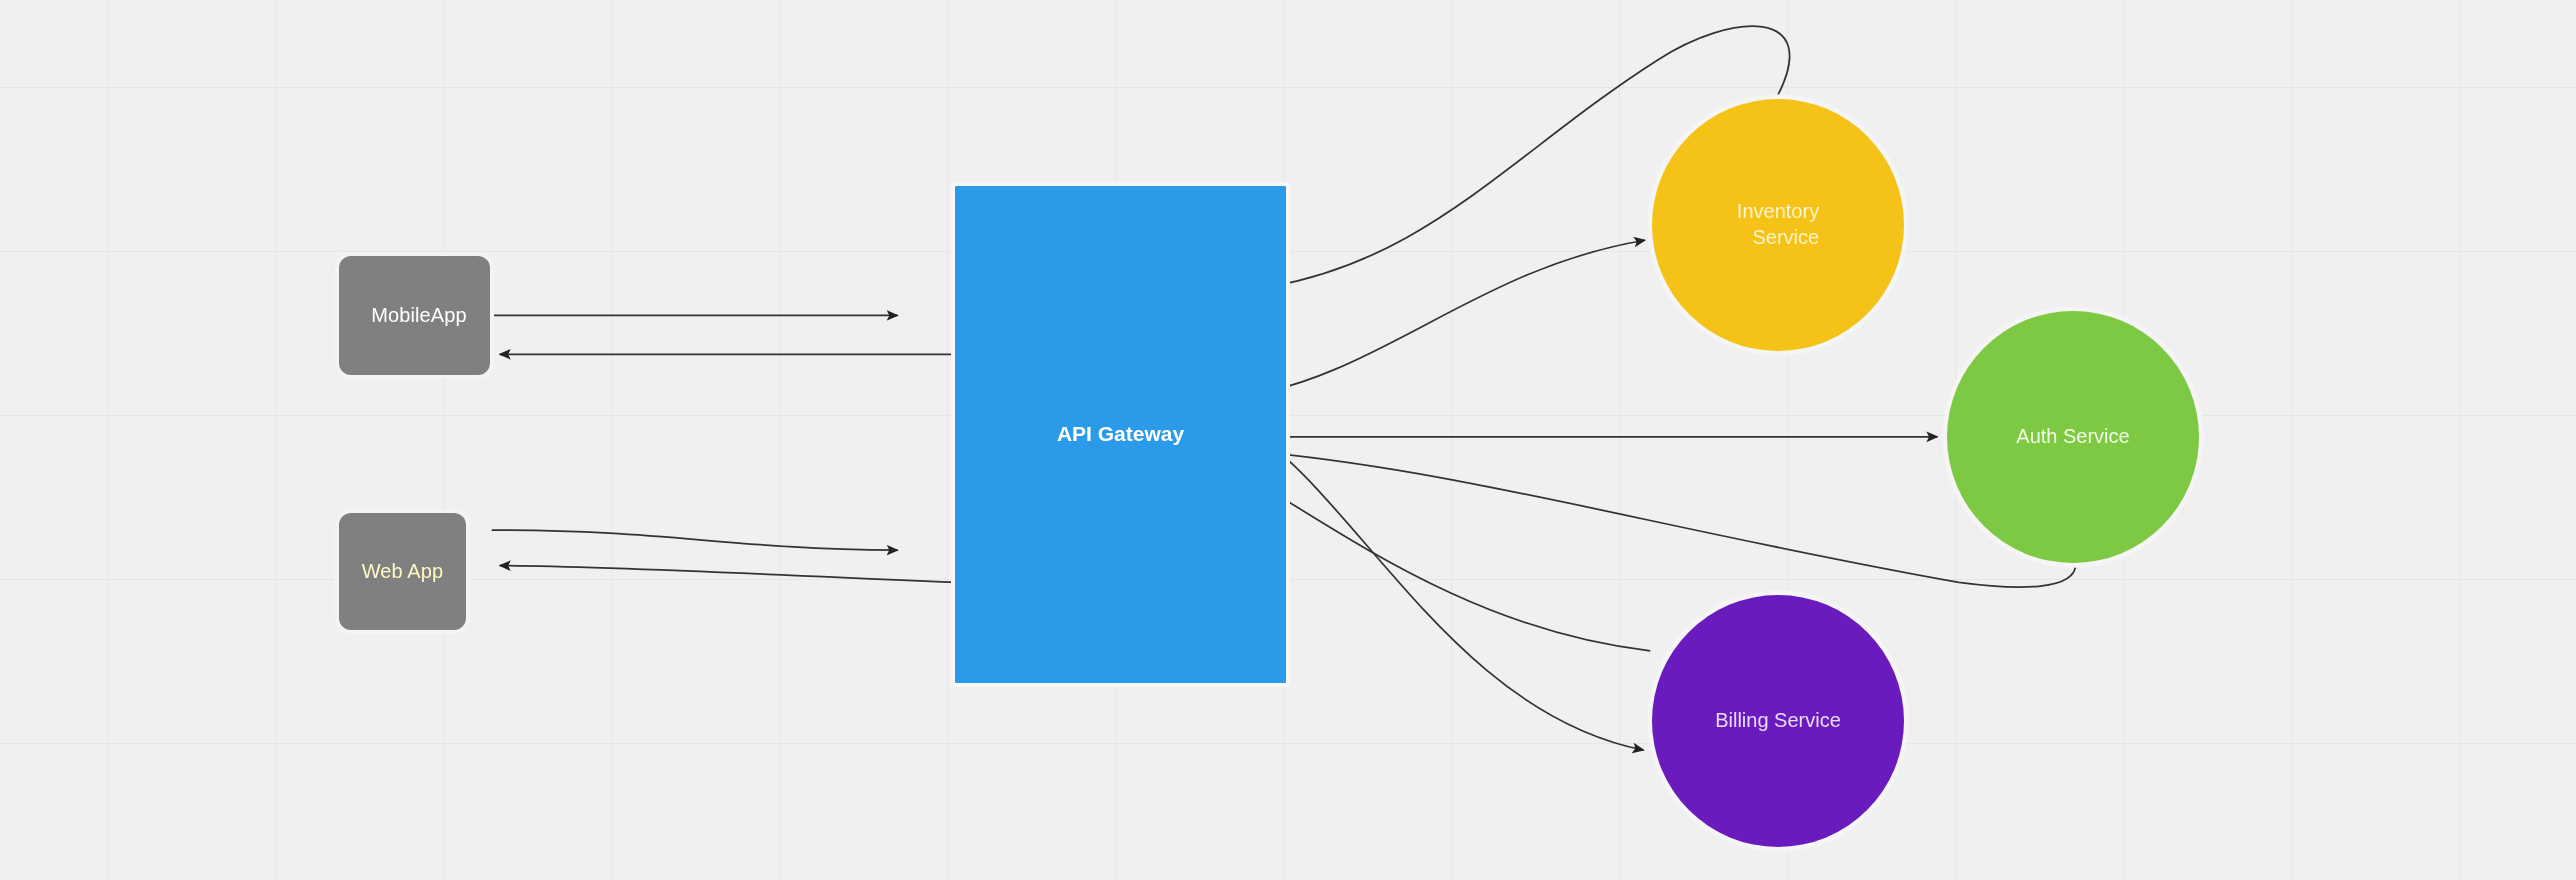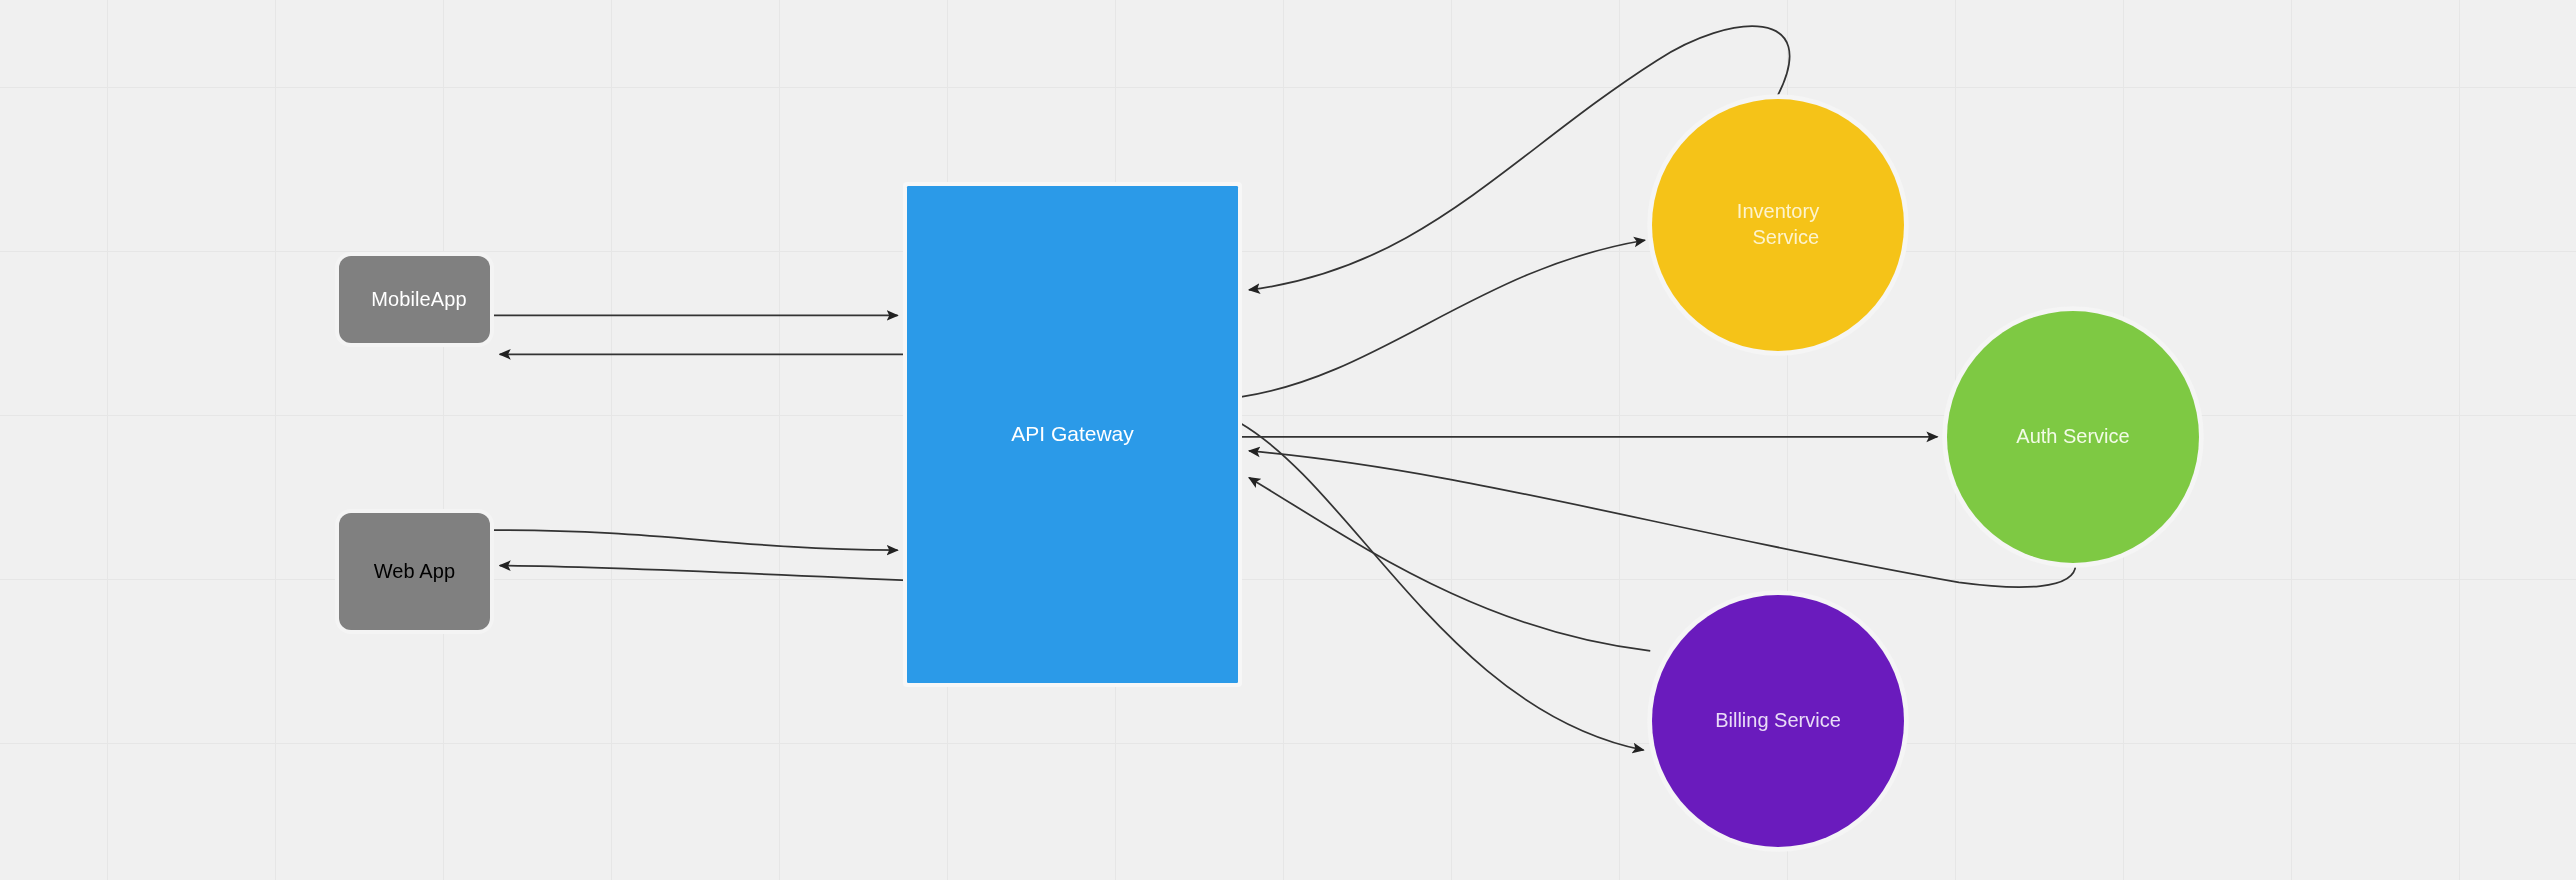--- a/index.html
+++ b/index.html
@@ -45,21 +45,22 @@
     border-radius: 12px;
     box-shadow: 0 0 0 4px #f4f4f4;
     font-size: 20px;
     font-weight: 400;
     letter-spacing: 0.1px;
   }
   .node-gateway {
     border-radius: 1.3px;
     box-shadow: 0 0 0 4px #f7f7f7;
     font-size: 21px;
-    font-weight: 400;
+    font-weight: 700;
+    margin-left: 48px;
   }
   .node-service {
     border-radius: 50%;
     box-shadow: 0 0 0 4.7px #f5f5f5;
     font-size: 20px;
     font-weight: 400;
   }
   .node-label {
     display: block;
     padding: 0 6.7px;
@@ -95,25 +96,25 @@
       <path d="M 1848 651 L 2888 651" marker-end="url(#arrow)"></path>
 
       <path d="M 3094 840 C 3096 880 3010 880 2920 868 C 2480 790 2180 700 1862 672" marker-end="url(#arrow)"></path>
 
       <path d="M 1848 630 C 2020 730 2160 1060 2450 1118" marker-end="url(#arrow)"></path>
 
       <path d="M 2460 970 C 2200 940 2010 800 1862 712" marker-end="url(#arrow)"></path>
     </g>
   </svg>
 
-  <div class="node node-client" id="node-mobile-app" style="left: 339px; top: 256px; width: 151px; height: 87px; background: rgb(128, 128, 128); color: rgb(255, 255, 255); padding-left: 9px;">
+  <div class="node node-client" id="node-mobile-app" style="left: 339px; top: 256px; width: 151px; height: 119px; background: rgb(128, 128, 128); color: rgb(255, 255, 255); padding-left: 9px;">
     <span class="node-label">MobileApp</span>
   </div>
 
-  <div class="node node-client" id="node-web-app" style="left: 339px; top: 513px; width: 151px; height: 117px; background: rgb(128, 128, 128); color: #000000;">
+  <div class="node node-client" id="node-web-app" style="left: 339px; top: 513px; width: 127px; height: 117px; background: rgb(128, 128, 128); color: #fef9c3;">
     <span class="node-label">Web App</span>
   </div>
 
   <div class="node node-gateway" id="node-api-gateway" style="left: 907px; top: 186px; width: 331px; height: 497px; background: rgb(43, 154, 232); color: rgb(255, 255, 255);">
     <span class="node-label">API Gateway</span>
   </div>
 
   <div class="node node-service" id="node-inventory-service" style="left: 1652px; top: 99px; width: 252px; height: 252px; background: rgb(245, 195, 24); color: rgb(253, 243, 205);">
     <span class="node-label">Inventory
 Service</span>

